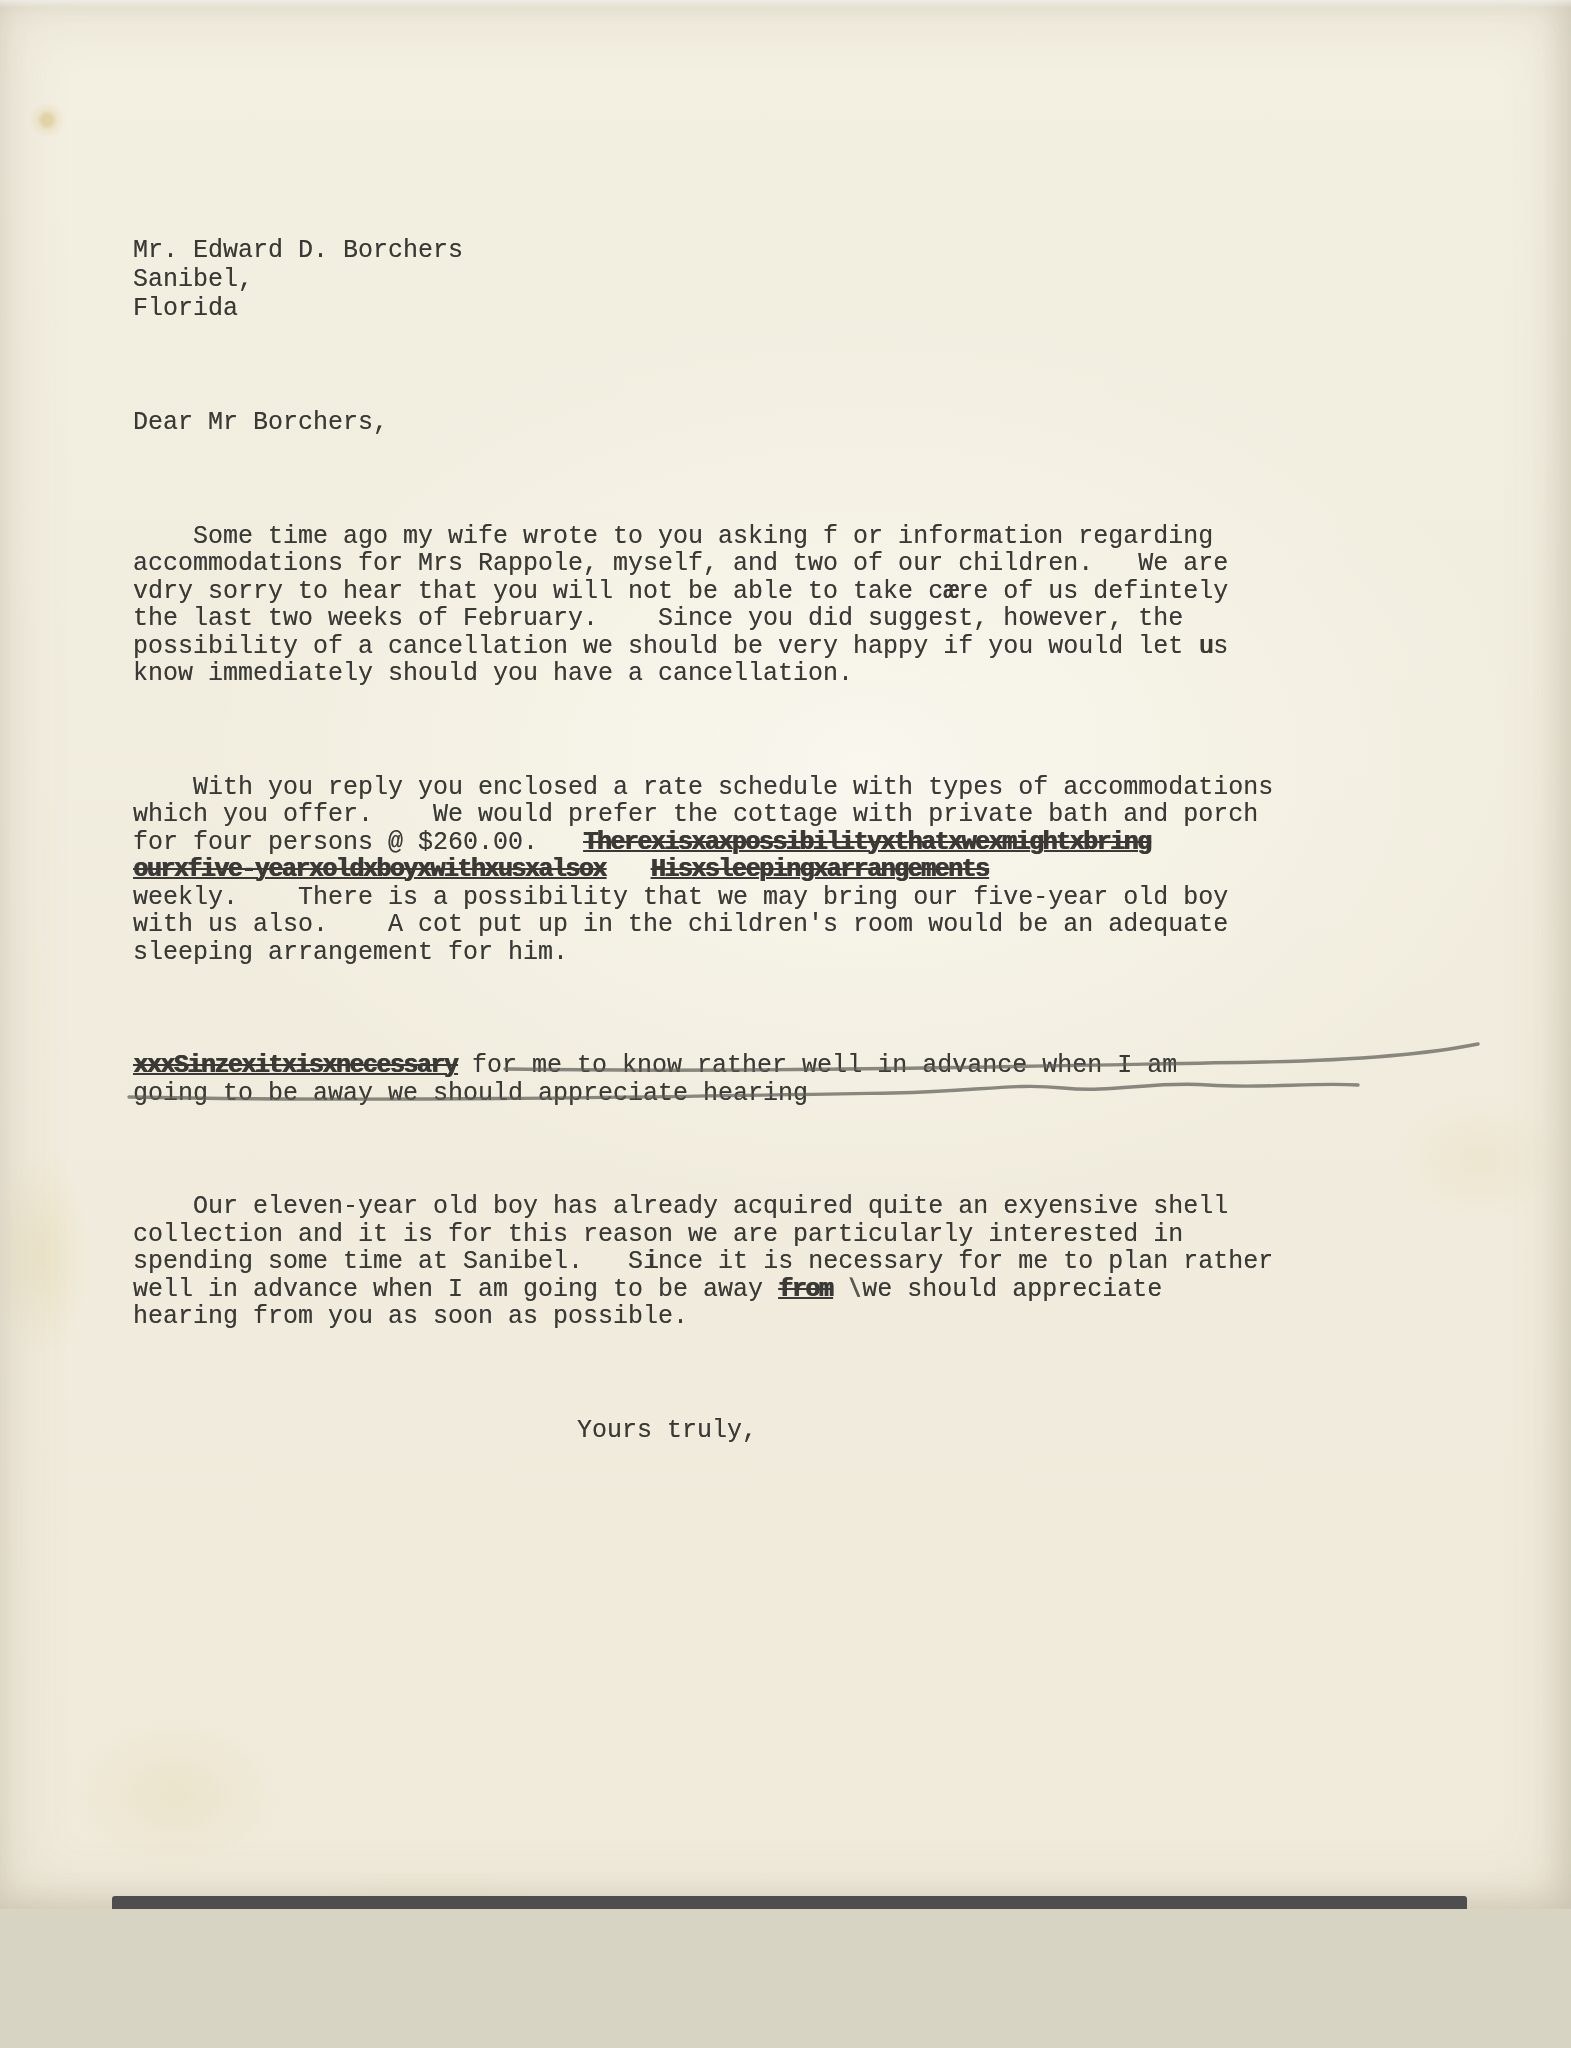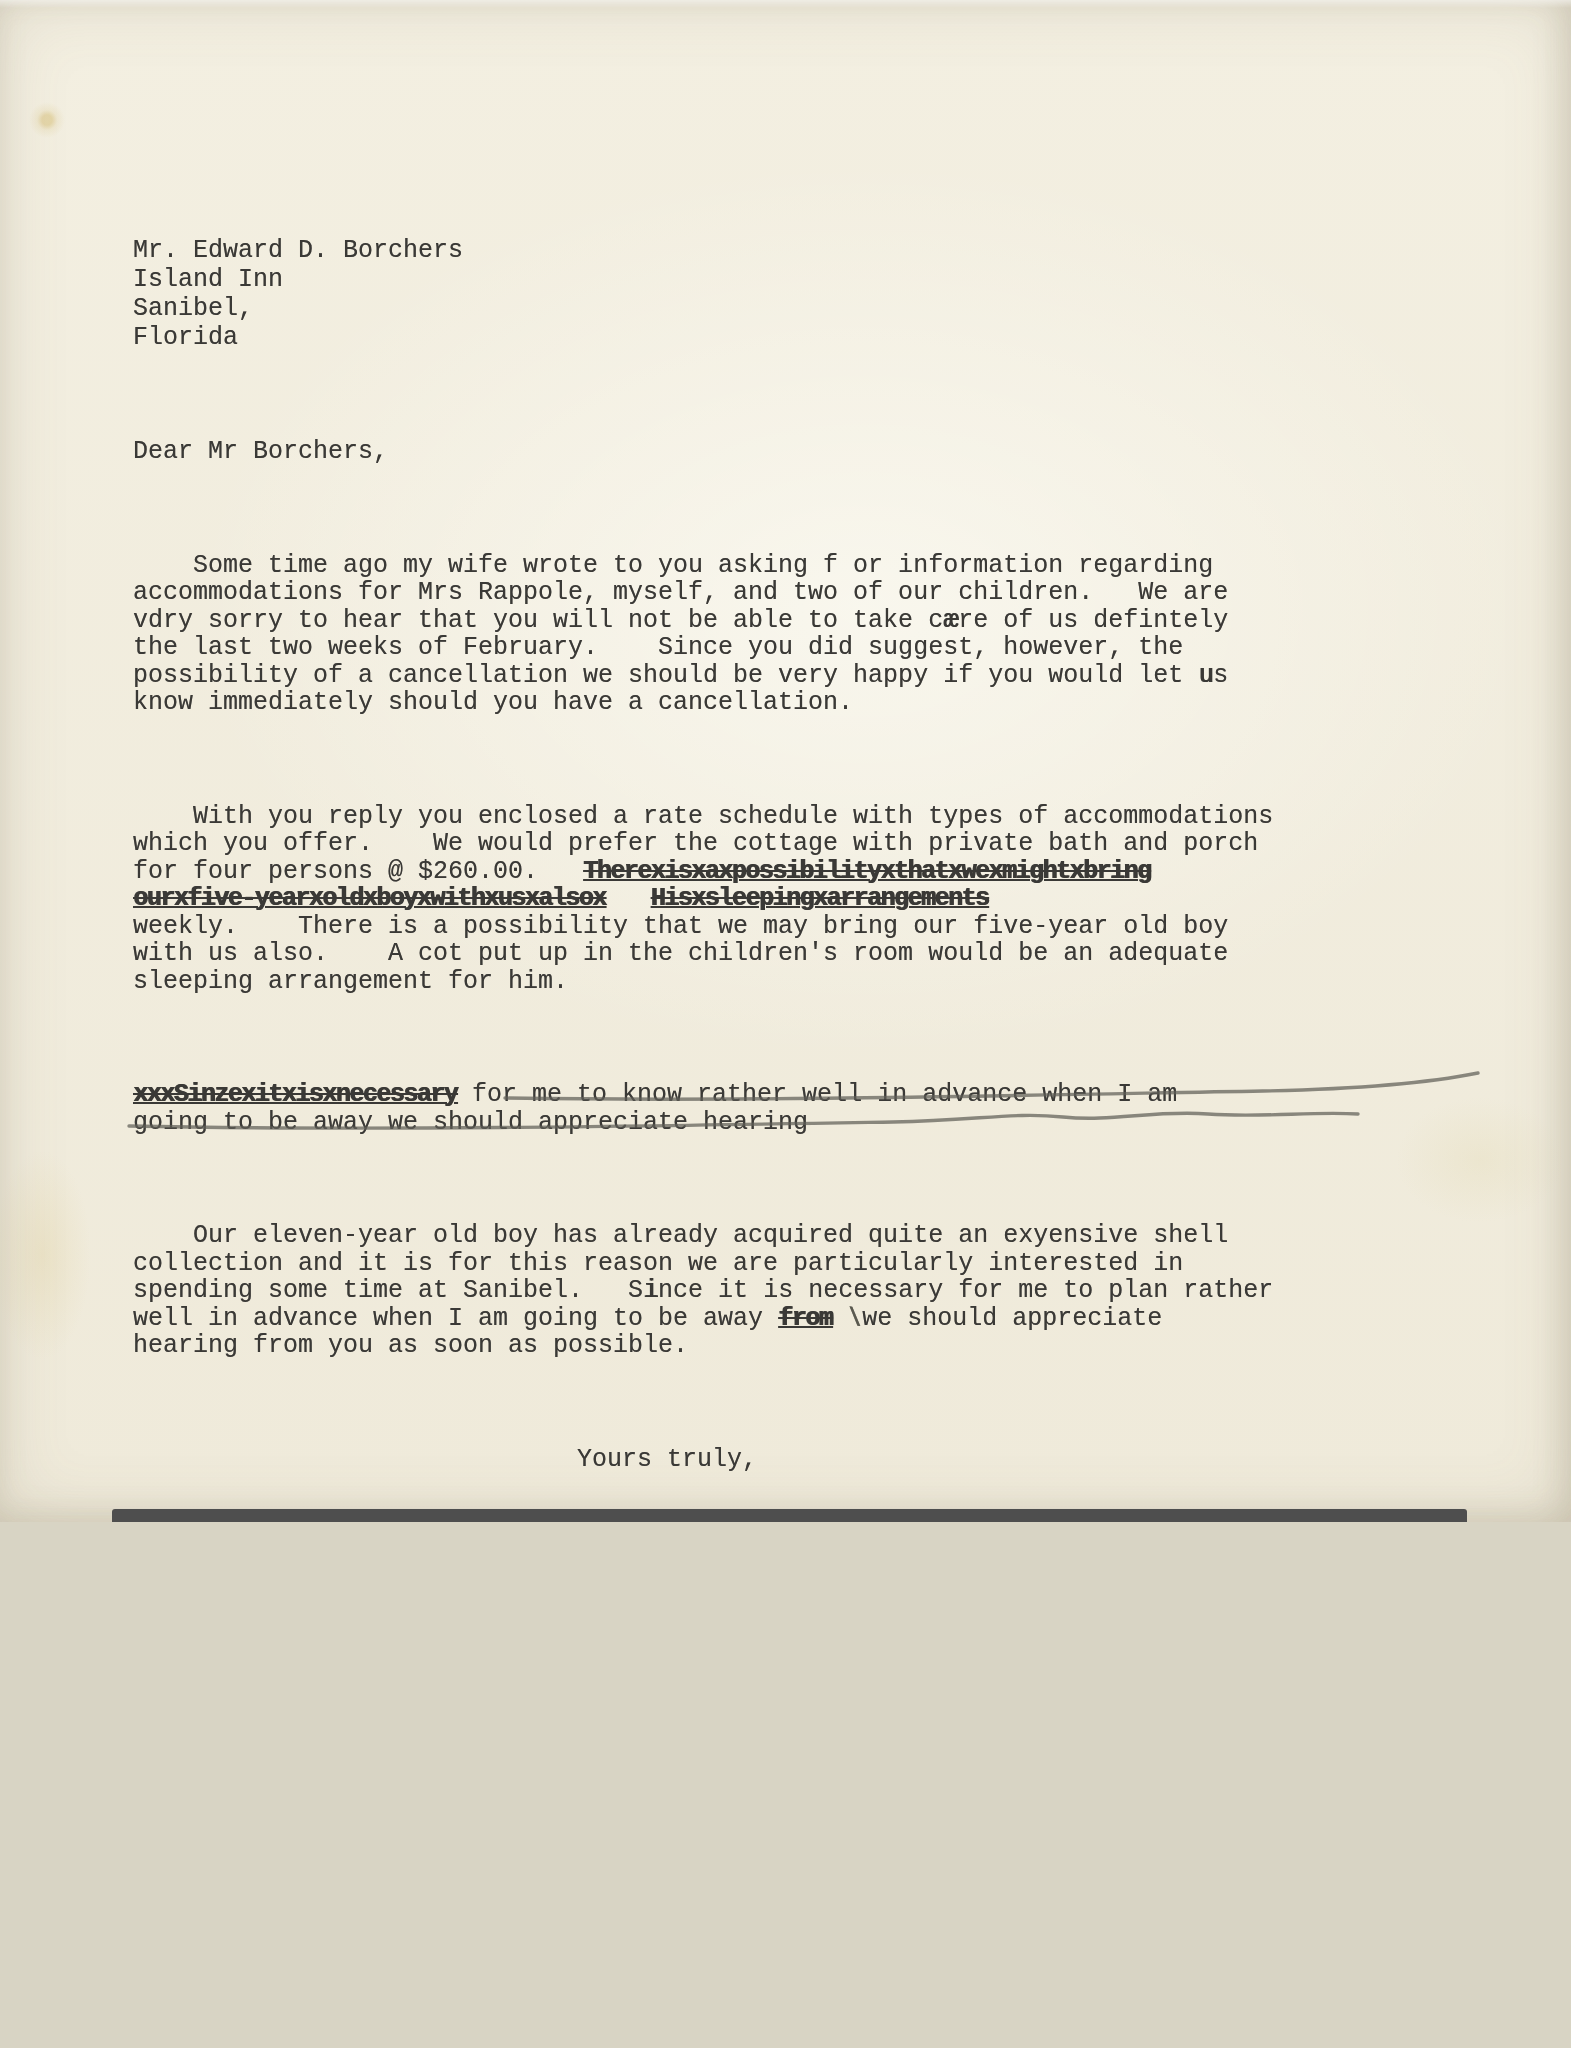--- a/index.html
+++ b/index.html
@@ -1,18 +1,18 @@
 <!DOCTYPE html>
 <html><head>
 <meta charset="utf-8">
 <style>
   html,body{margin:0;padding:0;background:#d8d4c4;}
   .paper{
     position:relative;
-    width:1571px;height:1522px;
+    width:1571px;height:1909px;
     margin:0 auto;
     box-sizing:border-box;
     padding:236px 120px 0 133px;
     background:
       radial-gradient(circle at 47px 120px, rgba(203,172,78,.38) 0 5px, rgba(203,172,78,.12) 10px, transparent 18px),
       radial-gradient(ellipse 70px 150px at 42px 1255px, rgba(214,192,118,.20), transparent 70%),
       radial-gradient(ellipse 150px 110px at 175px 1795px, rgba(212,196,128,.16), transparent 70%),
       radial-gradient(ellipse 220px 140px at 430px 1965px, rgba(212,196,128,.12), transparent 70%),
       radial-gradient(ellipse 120px 90px at 1480px 1160px, rgba(210,196,130,.14), transparent 70%),
       radial-gradient(ellipse 900px 600px at 55% 40%, rgba(255,255,250,.55), transparent 75%),
@@ -46,21 +46,20 @@
   .edge-top{position:absolute;top:0;left:0;right:0;height:8px;background:linear-gradient(rgba(255,255,255,.5),transparent);}
 </style>
 </head>
 <body>
 
 <div class="paper">
   <div class="edge-top"></div>
 
   <div class="address">
       <div class="line">Mr. Edward D. Borchers</div>
-      <div class="line">Island Inn</div>
       <div class="line">Sanibel,</div>
       <div class="line">Florida</div>
     </div>
 
   <div class="block">
     <div class="line">Dear Mr Borchers,</div>
   </div>
 
   <div>
       <div class="block">

